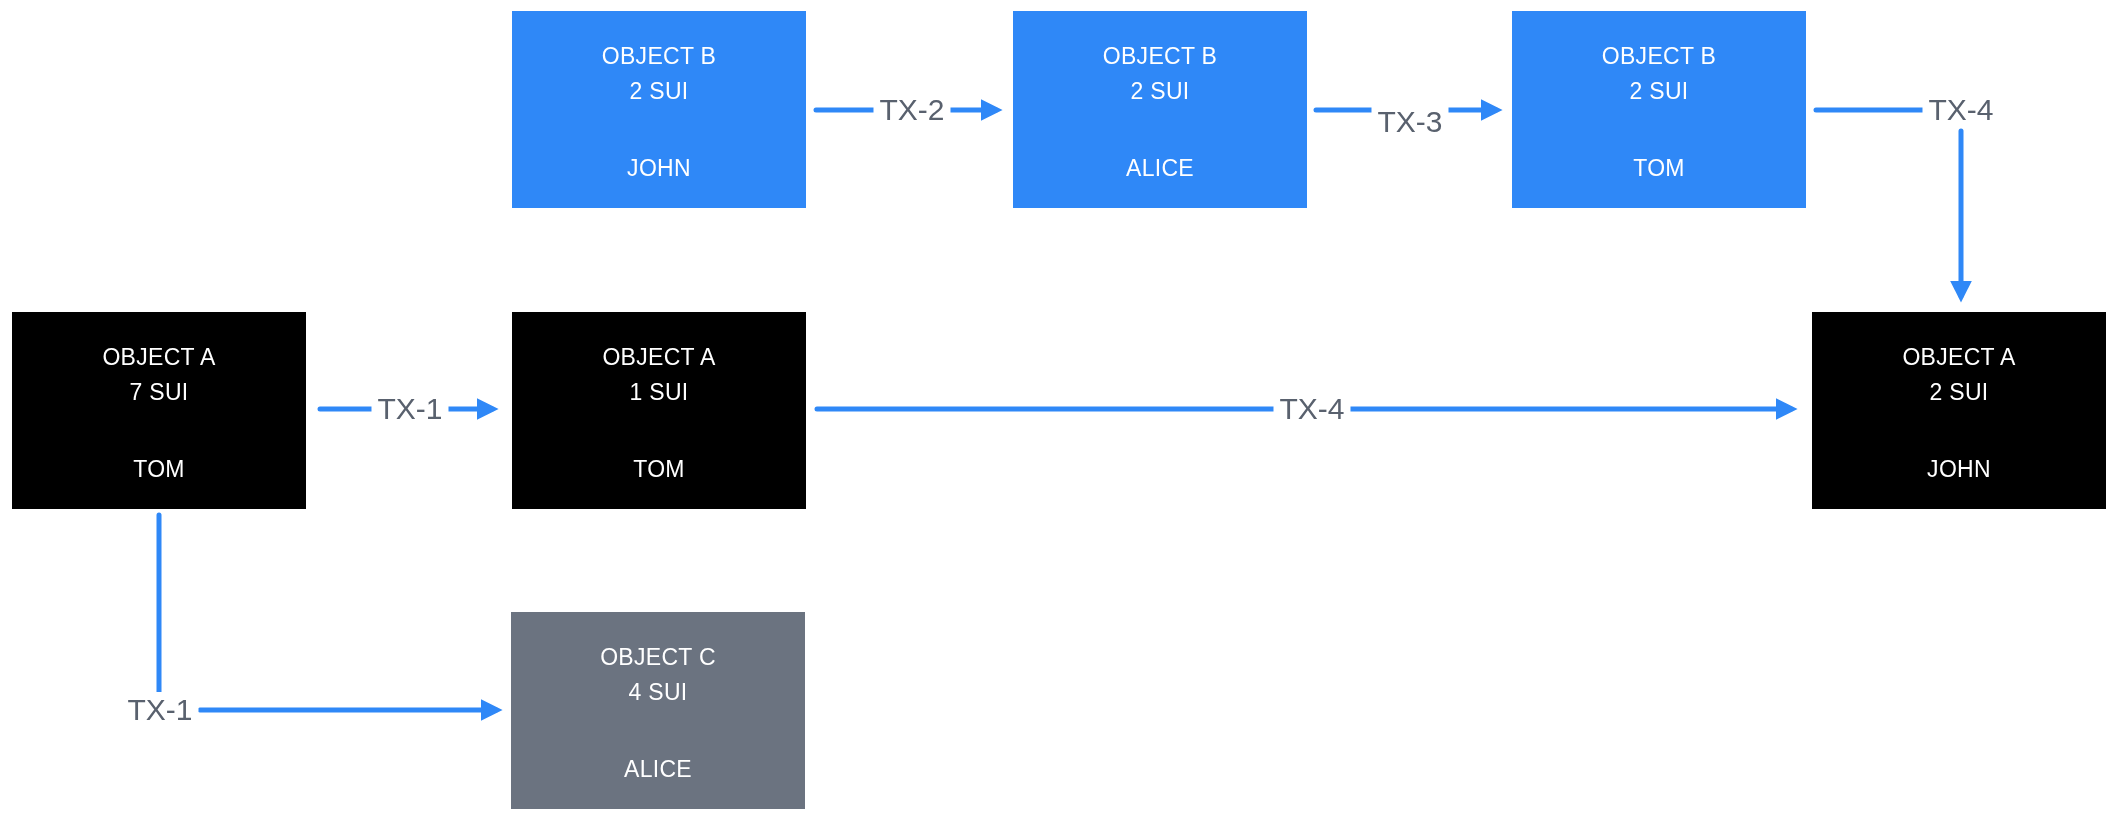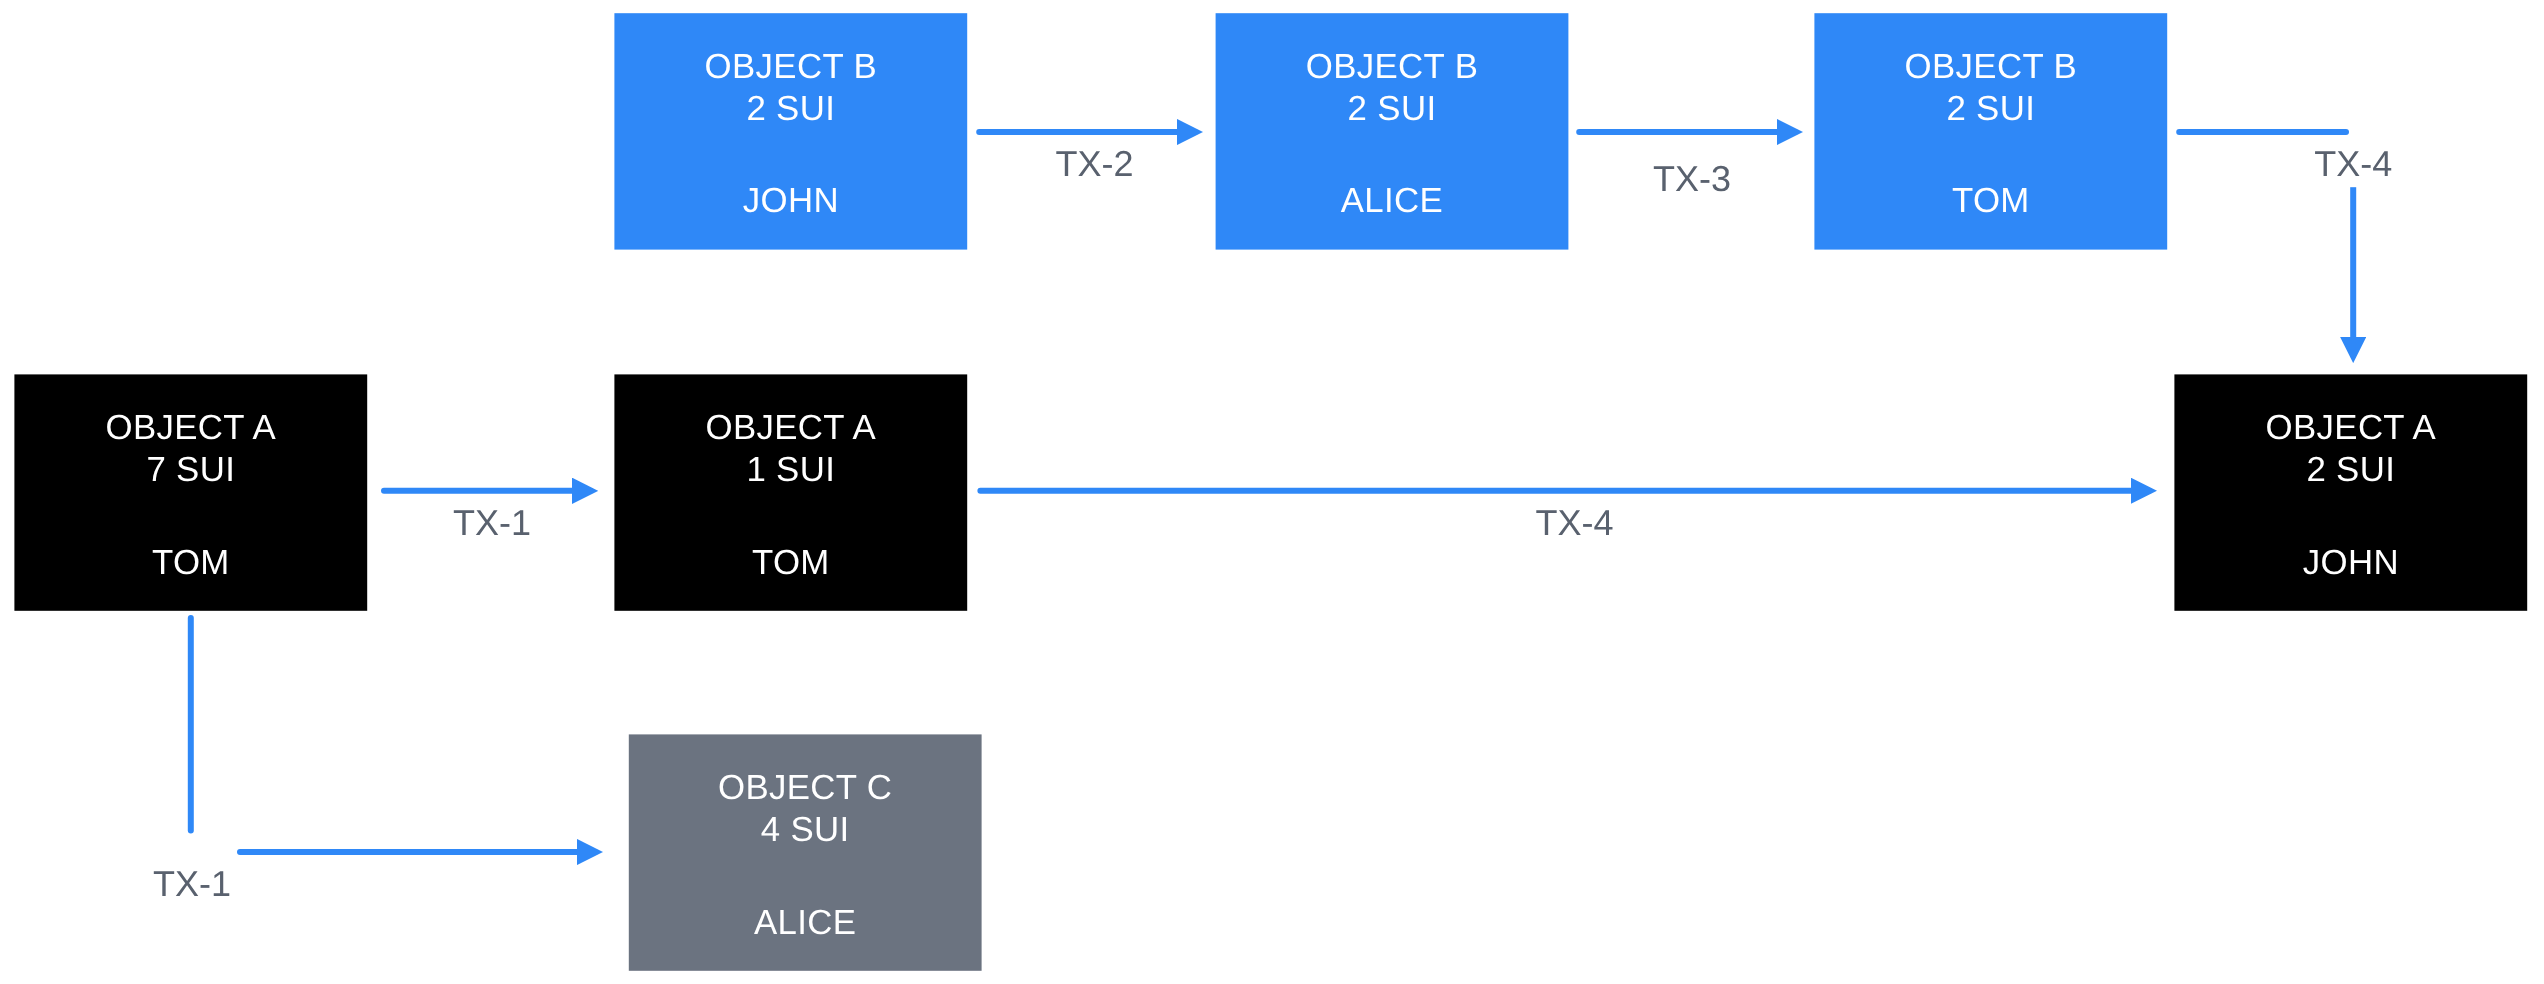--- a/index.html
+++ b/index.html
@@ -34,50 +34,49 @@
   }
   .node {
     position: absolute;
     width: 294px;
     height: 197px;
     padding-top: 28px;
     display: flex;
     flex-direction: column;
     align-items: center;
     color: #ffffff;
-    font-size: 29px;
+    font-size: 23px;
     font-weight: 500;
     line-height: 35px;
     text-align: center;
     letter-spacing: 0.3px;
   }
   .node.blue  { background: var(--blue); }
   .node.black { background: var(--black); }
   .node.gray  { background: var(--gray); }
   .node .owner { margin-top: 42px; }
   .tx-label {
     position: absolute;
     transform: translate(-50%, -50%);
     background: var(--bg);
     padding: 0 6px;
     color: var(--label);
     font-size: 30px;
     font-weight: 500;
     line-height: 36px;
     white-space: nowrap;
-    margin-top: 28px;
   }
   
   #node-b-john  { left: 512px;  top: 11px; }
   #node-b-alice { left: 1013px; top: 11px; }
   #node-b-tom   { left: 1512px; top: 11px; }
   #node-a5-tom  { left: 12px;   top: 312px; }
   #node-a4-tom  { left: 512px;  top: 312px; }
   #node-a6-john { left: 1812px; top: 312px; }
-  #node-c-alice { left: 524px;  top: 612px; }
+  #node-c-alice { left: 511px;  top: 612px; }
   
   #lbl-tx1-a  { left: 410px;  top: 409px; }
   #lbl-tx2    { left: 912px;  top: 110px; }
   #lbl-tx3    { left: 1410px; top: 122px; }
   #lbl-tx4-m  { left: 1961px; top: 110px; }
   #lbl-tx4-l  { left: 1312px; top: 409px; }
   #lbl-tx1-c  { left: 160px;  top: 710px; }
 </style>
 </head>
 <body>

